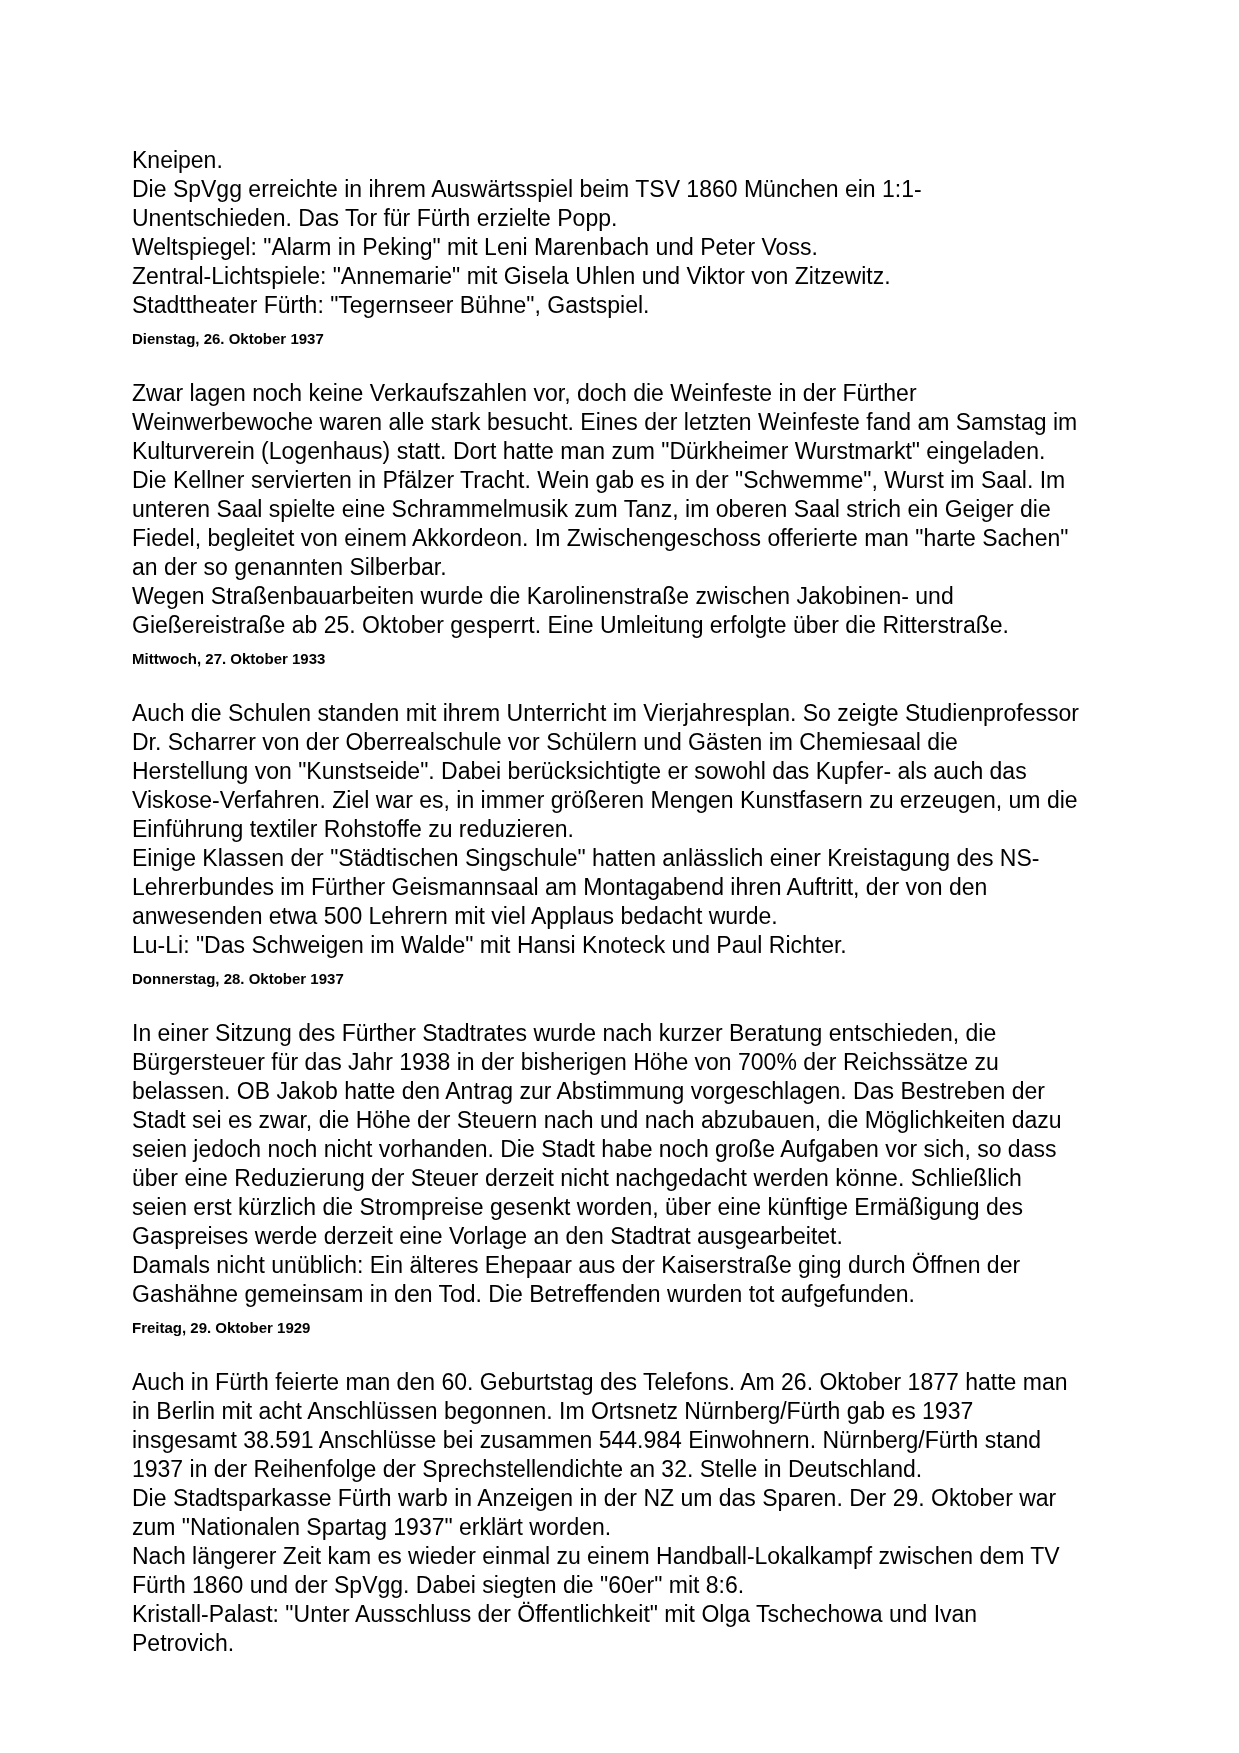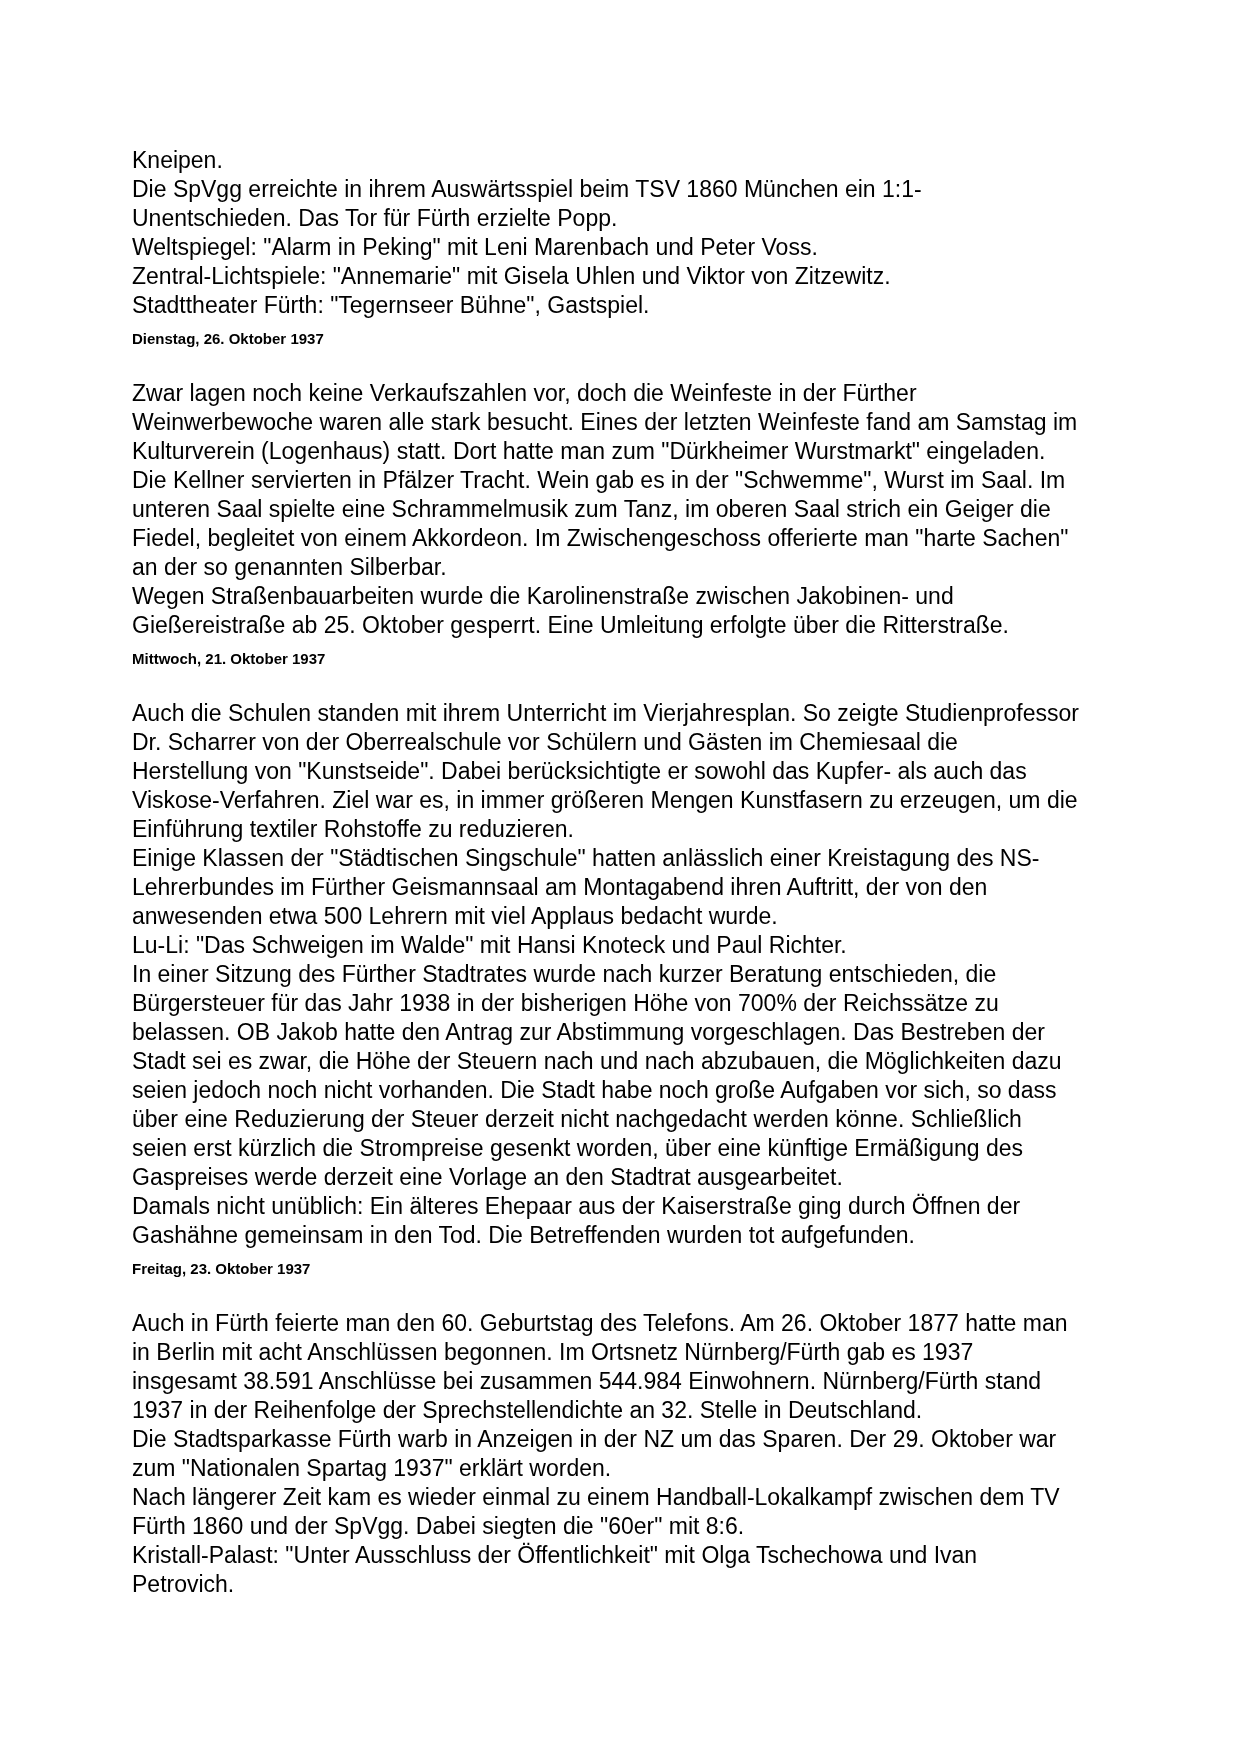--- a/index.html
+++ b/index.html
@@ -52,45 +52,46 @@
   <p class="para">Zwar lagen noch keine Verkaufszahlen vor, doch die Weinfeste in der Fürther
 Weinwerbewoche waren alle stark besucht. Eines der letzten Weinfeste fand am Samstag im
 Kulturverein (Logenhaus) statt. Dort hatte man zum "Dürkheimer Wurstmarkt" eingeladen.
 Die Kellner servierten in Pfälzer Tracht. Wein gab es in der "Schwemme", Wurst im Saal. Im
 unteren Saal spielte eine Schrammelmusik zum Tanz, im oberen Saal strich ein Geiger die
 Fiedel, begleitet von einem Akkordeon. Im Zwischengeschoss offerierte man "harte Sachen"
 an der so genannten Silberbar.
 Wegen Straßenbauarbeiten wurde die Karolinenstraße zwischen Jakobinen- und
 Gießereistraße ab 25. Oktober gesperrt. Eine Umleitung erfolgte über die Ritterstraße.</p>
 
-  <h2 class="day-heading">Mittwoch, 21. Oktober 1937</h2>
+  <h2 class="day-heading">Mittwoch, 27. Oktober 1933</h2>
 
   <p class="para">Auch die Schulen standen mit ihrem Unterricht im Vierjahresplan. So zeigte Studienprofessor
 Dr. Scharrer von der Oberrealschule vor Schülern und Gästen im Chemiesaal die
 Herstellung von "Kunstseide". Dabei berücksichtigte er sowohl das Kupfer- als auch das
 Viskose-Verfahren. Ziel war es, in immer größeren Mengen Kunstfasern zu erzeugen, um die
 Einführung textiler Rohstoffe zu reduzieren.
 Einige Klassen der "Städtischen Singschule" hatten anlässlich einer Kreistagung des NS-
 Lehrerbundes im Fürther Geismannsaal am Montagabend ihren Auftritt, der von den
 anwesenden etwa 500 Lehrern mit viel Applaus bedacht wurde.
 Lu-Li: "Das Schweigen im Walde" mit Hansi Knoteck und Paul Richter.</p>
 
+  <h2 class="day-heading">Donnerstag, 28. Oktober 1937</h2>
 
   <p class="para">In einer Sitzung des Fürther Stadtrates wurde nach kurzer Beratung entschieden, die
 Bürgersteuer für das Jahr 1938 in der bisherigen Höhe von 700% der Reichssätze zu
 belassen. OB Jakob hatte den Antrag zur Abstimmung vorgeschlagen. Das Bestreben der
 Stadt sei es zwar, die Höhe der Steuern nach und nach abzubauen, die Möglichkeiten dazu
 seien jedoch noch nicht vorhanden. Die Stadt habe noch große Aufgaben vor sich, so dass
 über eine Reduzierung der Steuer derzeit nicht nachgedacht werden könne. Schließlich
 seien erst kürzlich die Strompreise gesenkt worden, über eine künftige Ermäßigung des
 Gaspreises werde derzeit eine Vorlage an den Stadtrat ausgearbeitet.
 Damals nicht unüblich: Ein älteres Ehepaar aus der Kaiserstraße ging durch Öffnen der
 Gashähne gemeinsam in den Tod. Die Betreffenden wurden tot aufgefunden.</p>
 
-  <h2 class="day-heading">Freitag, 23. Oktober 1937</h2>
+  <h2 class="day-heading">Freitag, 29. Oktober 1929</h2>
 
   <p class="para">Auch in Fürth feierte man den 60. Geburtstag des Telefons. Am 26. Oktober 1877 hatte man
 in Berlin mit acht Anschlüssen begonnen. Im Ortsnetz Nürnberg/Fürth gab es 1937
 insgesamt 38.591 Anschlüsse bei zusammen 544.984 Einwohnern. Nürnberg/Fürth stand
 1937 in der Reihenfolge der Sprechstellendichte an 32. Stelle in Deutschland.
 Die Stadtsparkasse Fürth warb in Anzeigen in der NZ um das Sparen. Der 29. Oktober war
 zum "Nationalen Spartag 1937" erklärt worden.
 Nach längerer Zeit kam es wieder einmal zu einem Handball-Lokalkampf zwischen dem TV
 Fürth 1860 und der SpVgg. Dabei siegten die "60er" mit 8:6.
 Kristall-Palast: "Unter Ausschluss der Öffentlichkeit" mit Olga Tschechowa und Ivan

